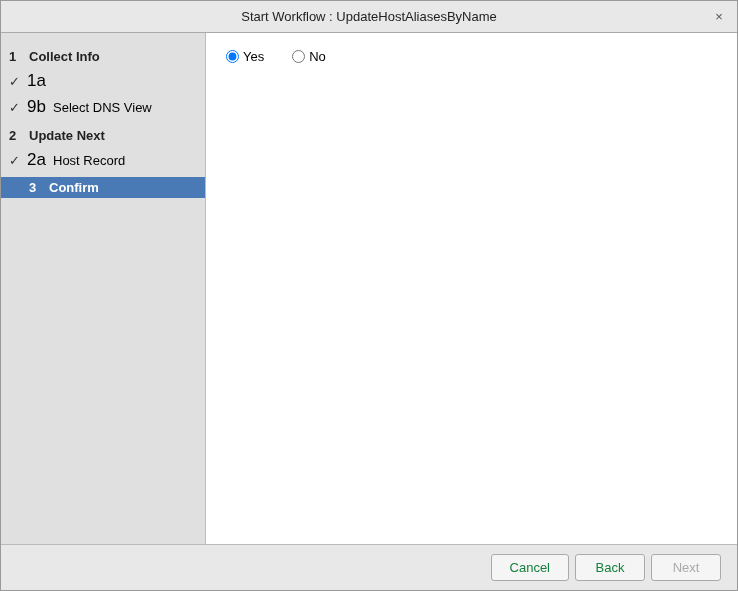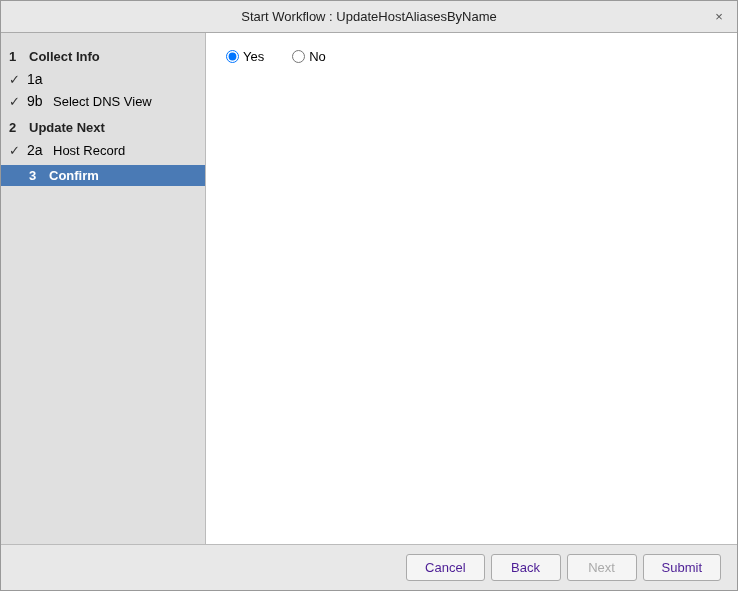--- a/index.html
+++ b/index.html
@@ -91,21 +91,21 @@
       font-size: 13px;
       color: #222;
     }
     .sidebar-item.active {
       background: #4a7ab5;
       color: #fff;
     }
     .sidebar-item-number {
       margin-right: 6px;
       min-width: 20px;
-      font-size: 14px;
+      font-size: 17px;
     }
     .check-mark {
       font-size: 13px;
       color: #333;
       margin-right: 2px;
       min-width: 16px;
     }
     .sidebar-section-row {
       display: flex;
       align-items: center;
@@ -146,21 +146,21 @@
       height: 46px;
       align-items: center;
     }
     .btn {
       padding: 5px 18px;
       font-size: 13px;
       border: 1px solid #aaa;
       border-radius: 3px;
       cursor: pointer;
       background: #f5f5f5;
-      color: #4c1d95;
+      color: #15803d;
       min-width: 70px;
     }
     .btn:disabled {
       color: #aaa;
       cursor: default;
       background: #f5f5f5;
     }
     .btn-submit {
       background: #f5f5f5;
     }
@@ -228,15 +228,14 @@
           <span>No</span>
         </label>
       </div>
     </div>
   </div>
 
   <div class="footer">
     <button class="btn">Cancel</button>
     <button class="btn">Back</button>
     <button class="btn" disabled="">Next</button>
-    <button class="btn btn-submit">Submit</button>
   </div>
 </div>
 
 </body></html>

